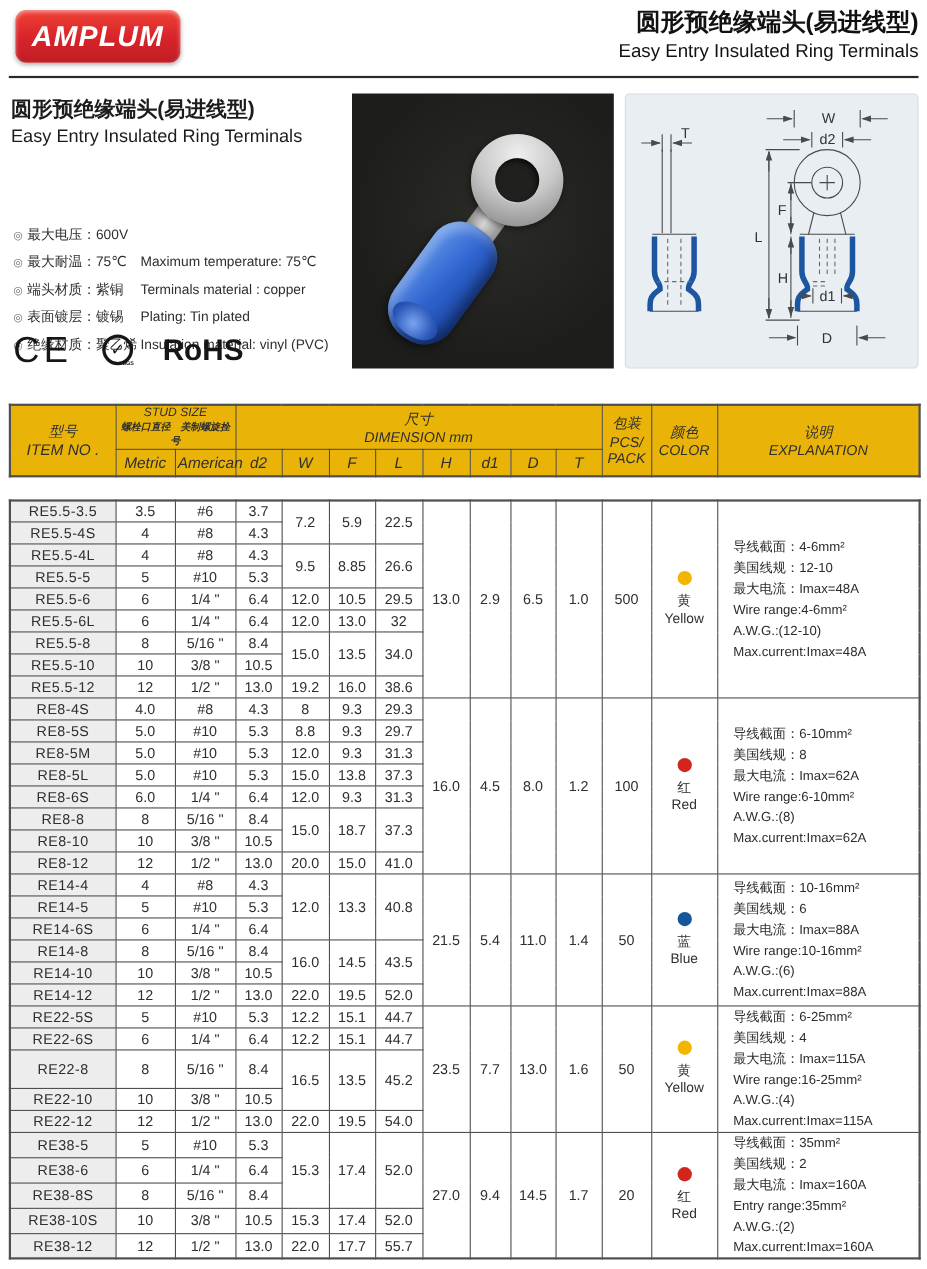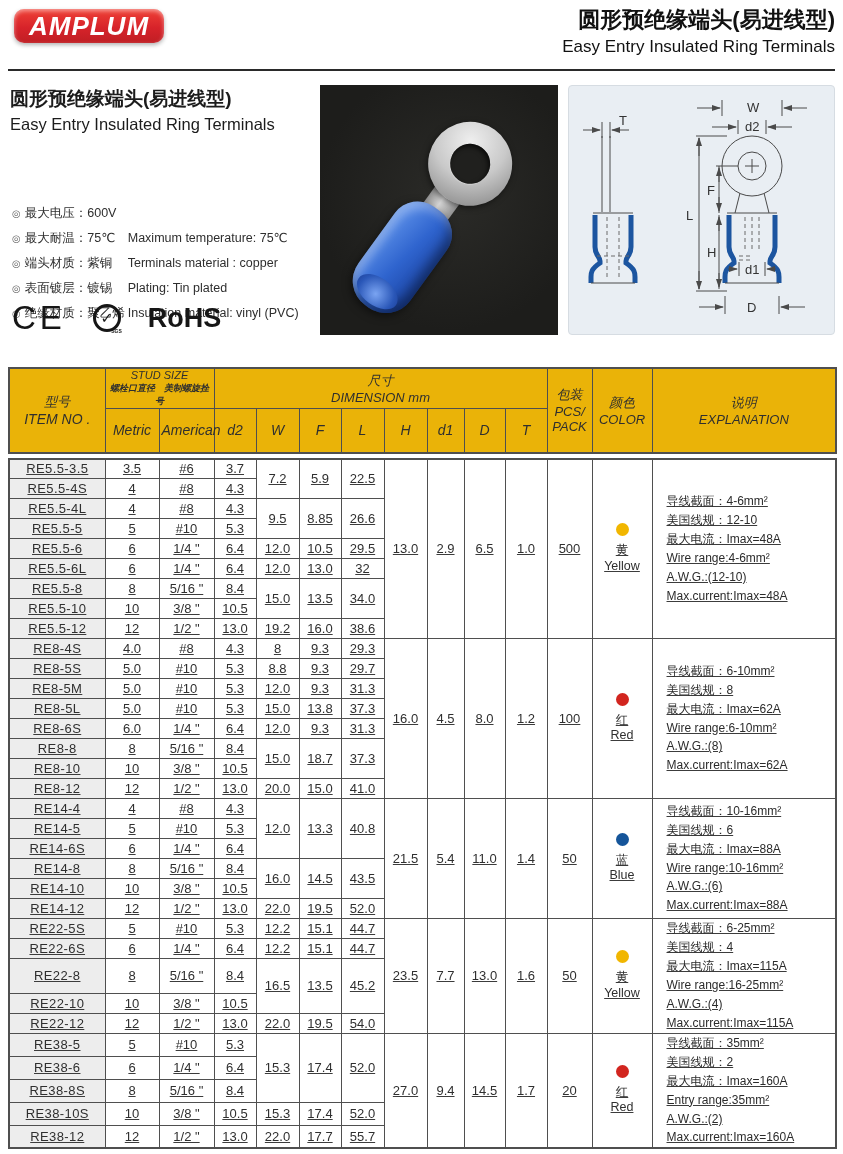--- a/index.html
+++ b/index.html
@@ -4,21 +4,21 @@
 <style>
   * { box-sizing: border-box; }
   html,body { margin:0; padding:0; }
   body {
     width:843px; height:1154px; position:relative; background:#ffffff;
     font-family:"Liberation Sans","DejaVu Sans",sans-serif; color:#3c3c3c;
     overflow:hidden;
   }
   
   .logo {
-    position:absolute; left:14px; top:9px; width:150px; height:34px;
+    position:absolute; left:14px; top:9px; width:150px; height:48px;
     background:linear-gradient(#ef4136 0%, #d7232a 55%, #c01e24 100%);
     border-radius:10px; display:flex; align-items:center; justify-content:center;
     box-shadow: inset 0 2px 4px rgba(255,255,255,.5), 0 2px 4px rgba(0,0,0,.3);
   }
   .logo span { color:#fff; font-style:italic; font-weight:bold; font-size:26px; letter-spacing:1px; }
   .head-title { position:absolute; right:8px; top:5px; text-align:right; color:#111; }
   .head-title .zh { font-size:22px; font-weight:bold; }
   .head-title .en { font-size:17px; margin-top:2px; }
   .head-rule { position:absolute; left:8px; right:8px; top:69px; height:0; border-top:2px solid #2a2a2a; }
 
@@ -78,25 +78,25 @@
   .dim-dash { stroke:#6a6a6a; stroke-width:1; fill:none; stroke-dasharray:4 3; }
   .blue-part { stroke:#1c55a0; stroke-width:5; fill:none; stroke-linecap:butt; }
   .dim-text { font-family:"Liberation Sans",sans-serif; font-size:13px; fill:#333; }
 
   
   .tablewrap { position:absolute; left:8px; top:367px; width:827px; }
   table.spec-table { border-collapse:collapse; table-layout:fixed; width:827px; border:2px solid #4f4f4f; }
   .spec-table th, .spec-table td { border:1px solid #4f4f4f; text-align:center; vertical-align:middle; padding:0 2px; }
   .head-table th { background:#eab308; font-weight:normal; color:#2f2f2f;font-style:italic; }
   .head-table tr:first-child th { height:37px; font-size:13px; }
-  .head-table tr:last-child th { height:44px; font-size:14px; }
+  .head-table tr:last-child th { height:24px; font-size:14px; }
   .head-table .en-line { font-size:14px; }
   .head-table .small-line { font-size:11px; }
   .head-table .zh-tiny { font-size:9px; font-weight:bold; margin-top:1px; }
-  .body-table { margin-top:4px;text-decoration:underline; }
+  .body-table { margin-top:20px; }
   .body-table td { height:20px; font-size:13px; color:#2f2f2f; }
   .body-table td.item { background:#ededed; letter-spacing:.4px; }
   .body-table td.colorcell { font-size:12.5px; line-height:1.25; }
   .body-table td.colorcell .dot { display:inline-block; width:13px; height:13px; border-radius:50%; margin-bottom:2px; }
   .body-table td.expl { text-align:left; padding-left:14px; font-size:12px; line-height:1.58; color:#2b2b2b; }
 </style>
 </head>
 <body>
 
 <div class="logo">

